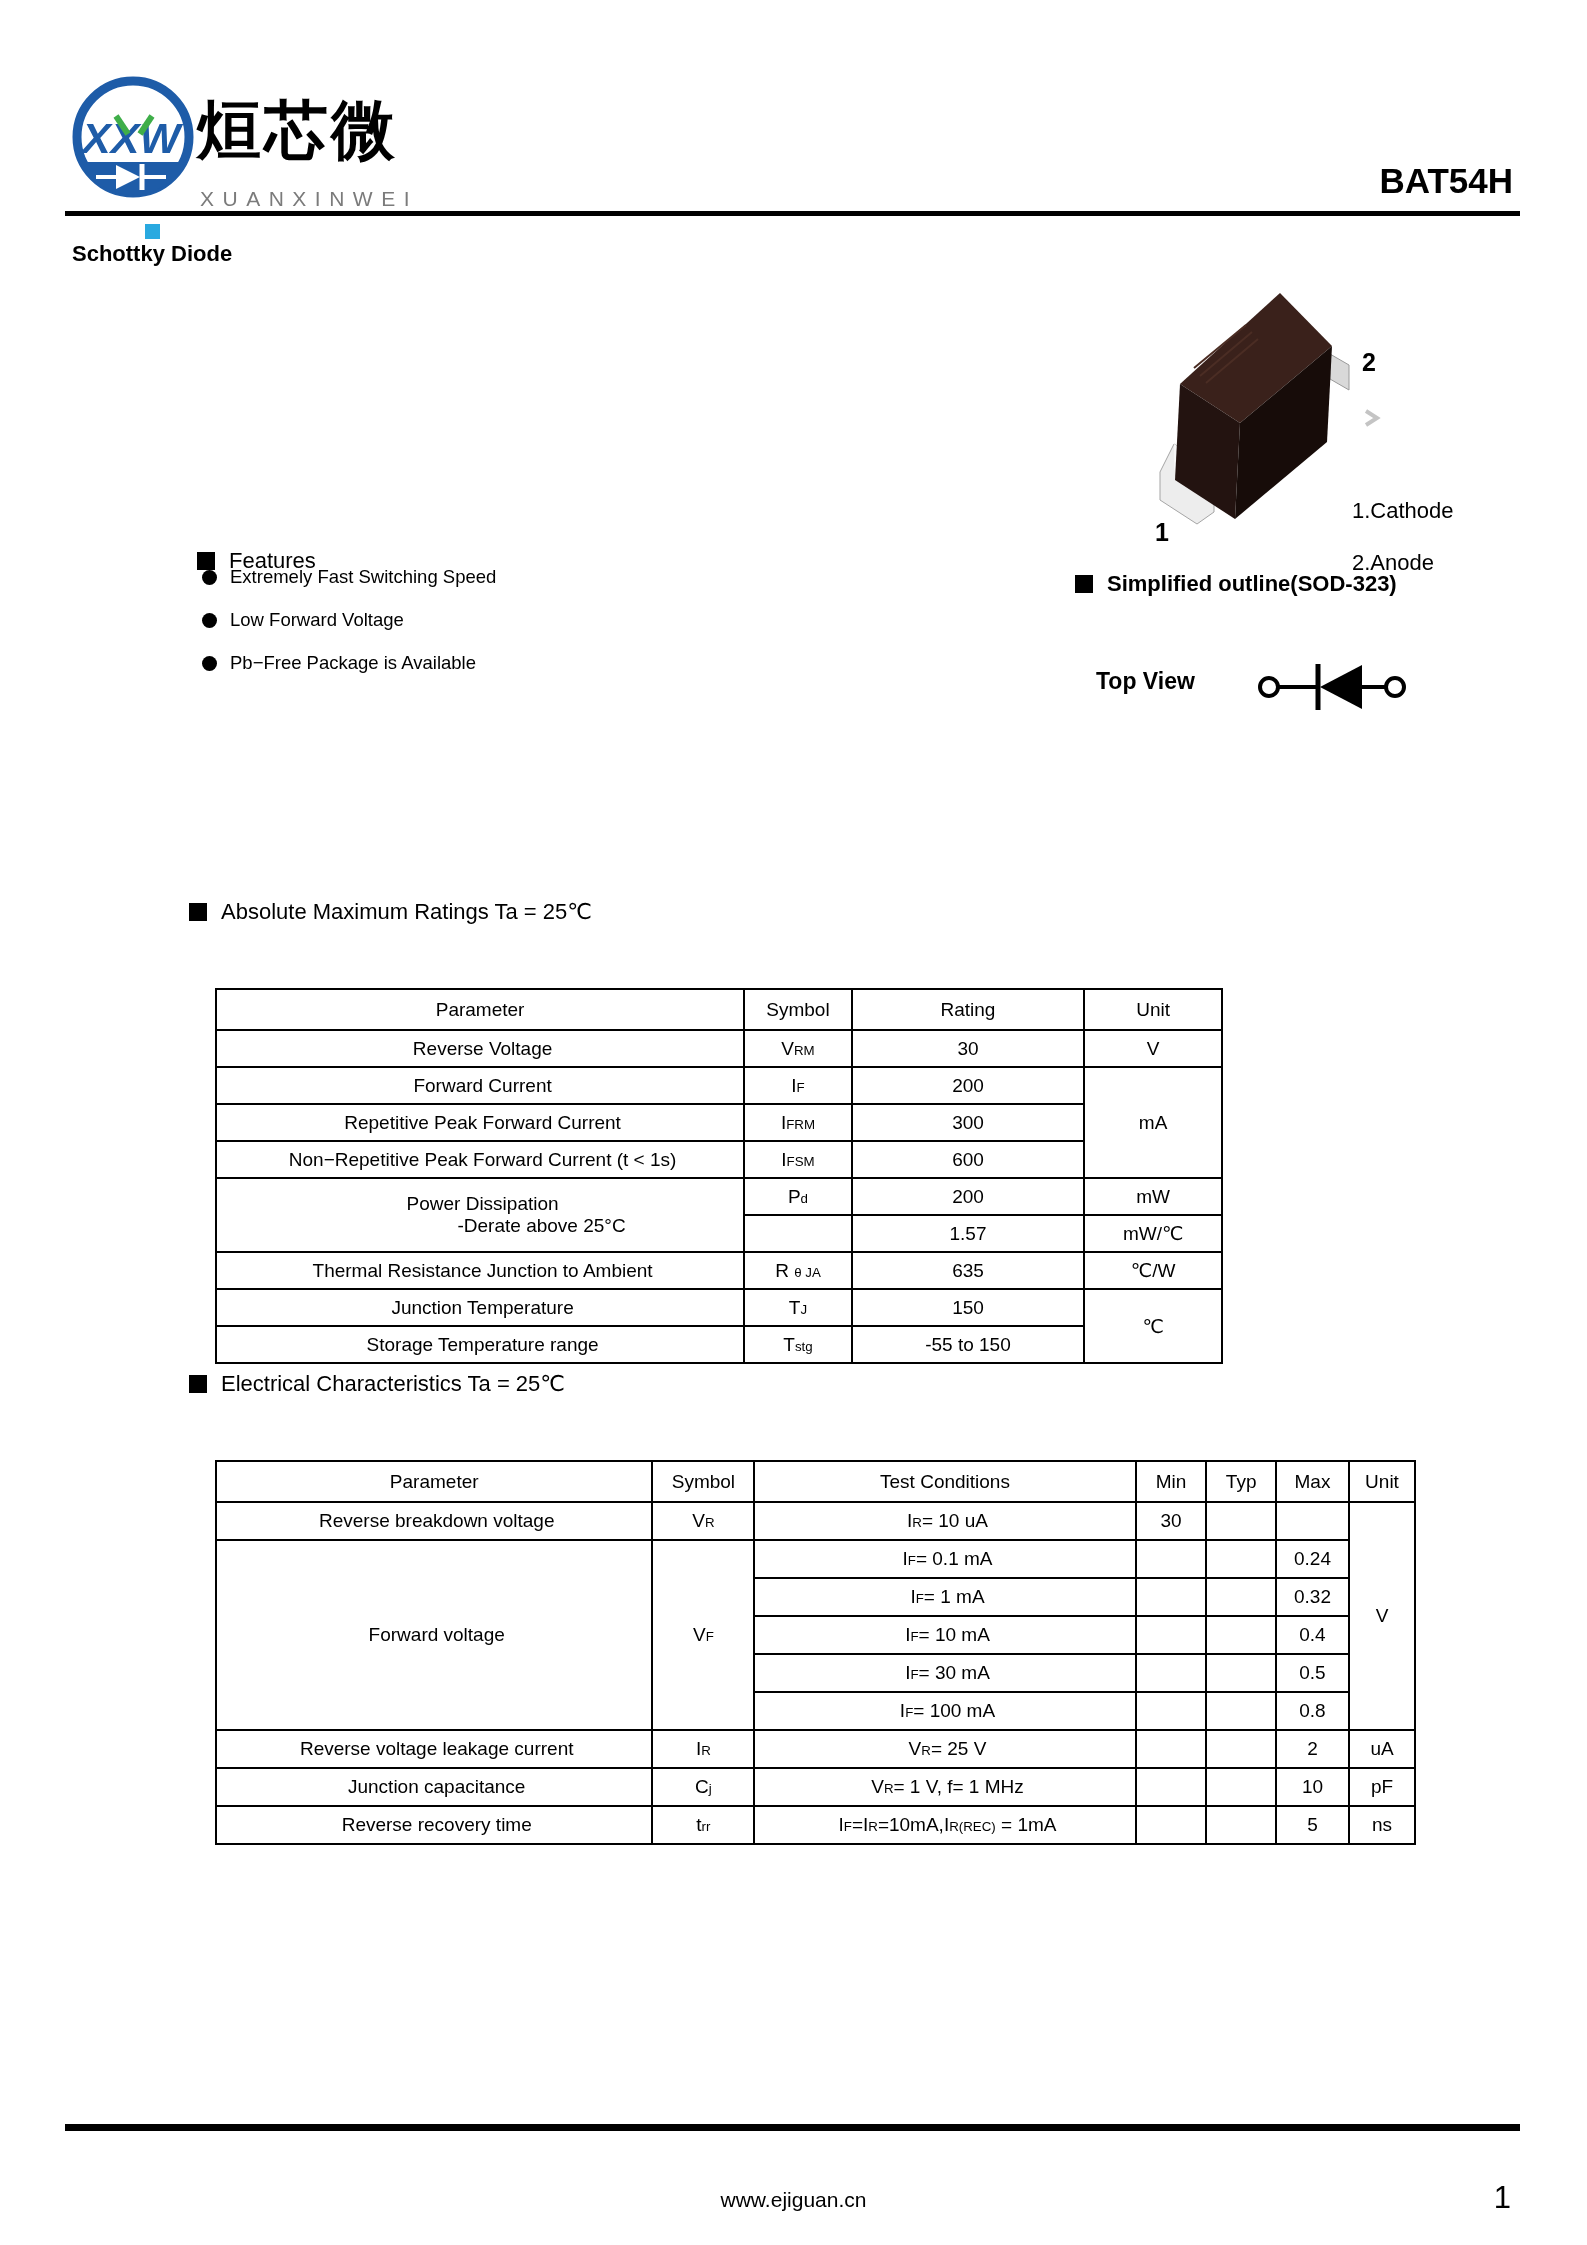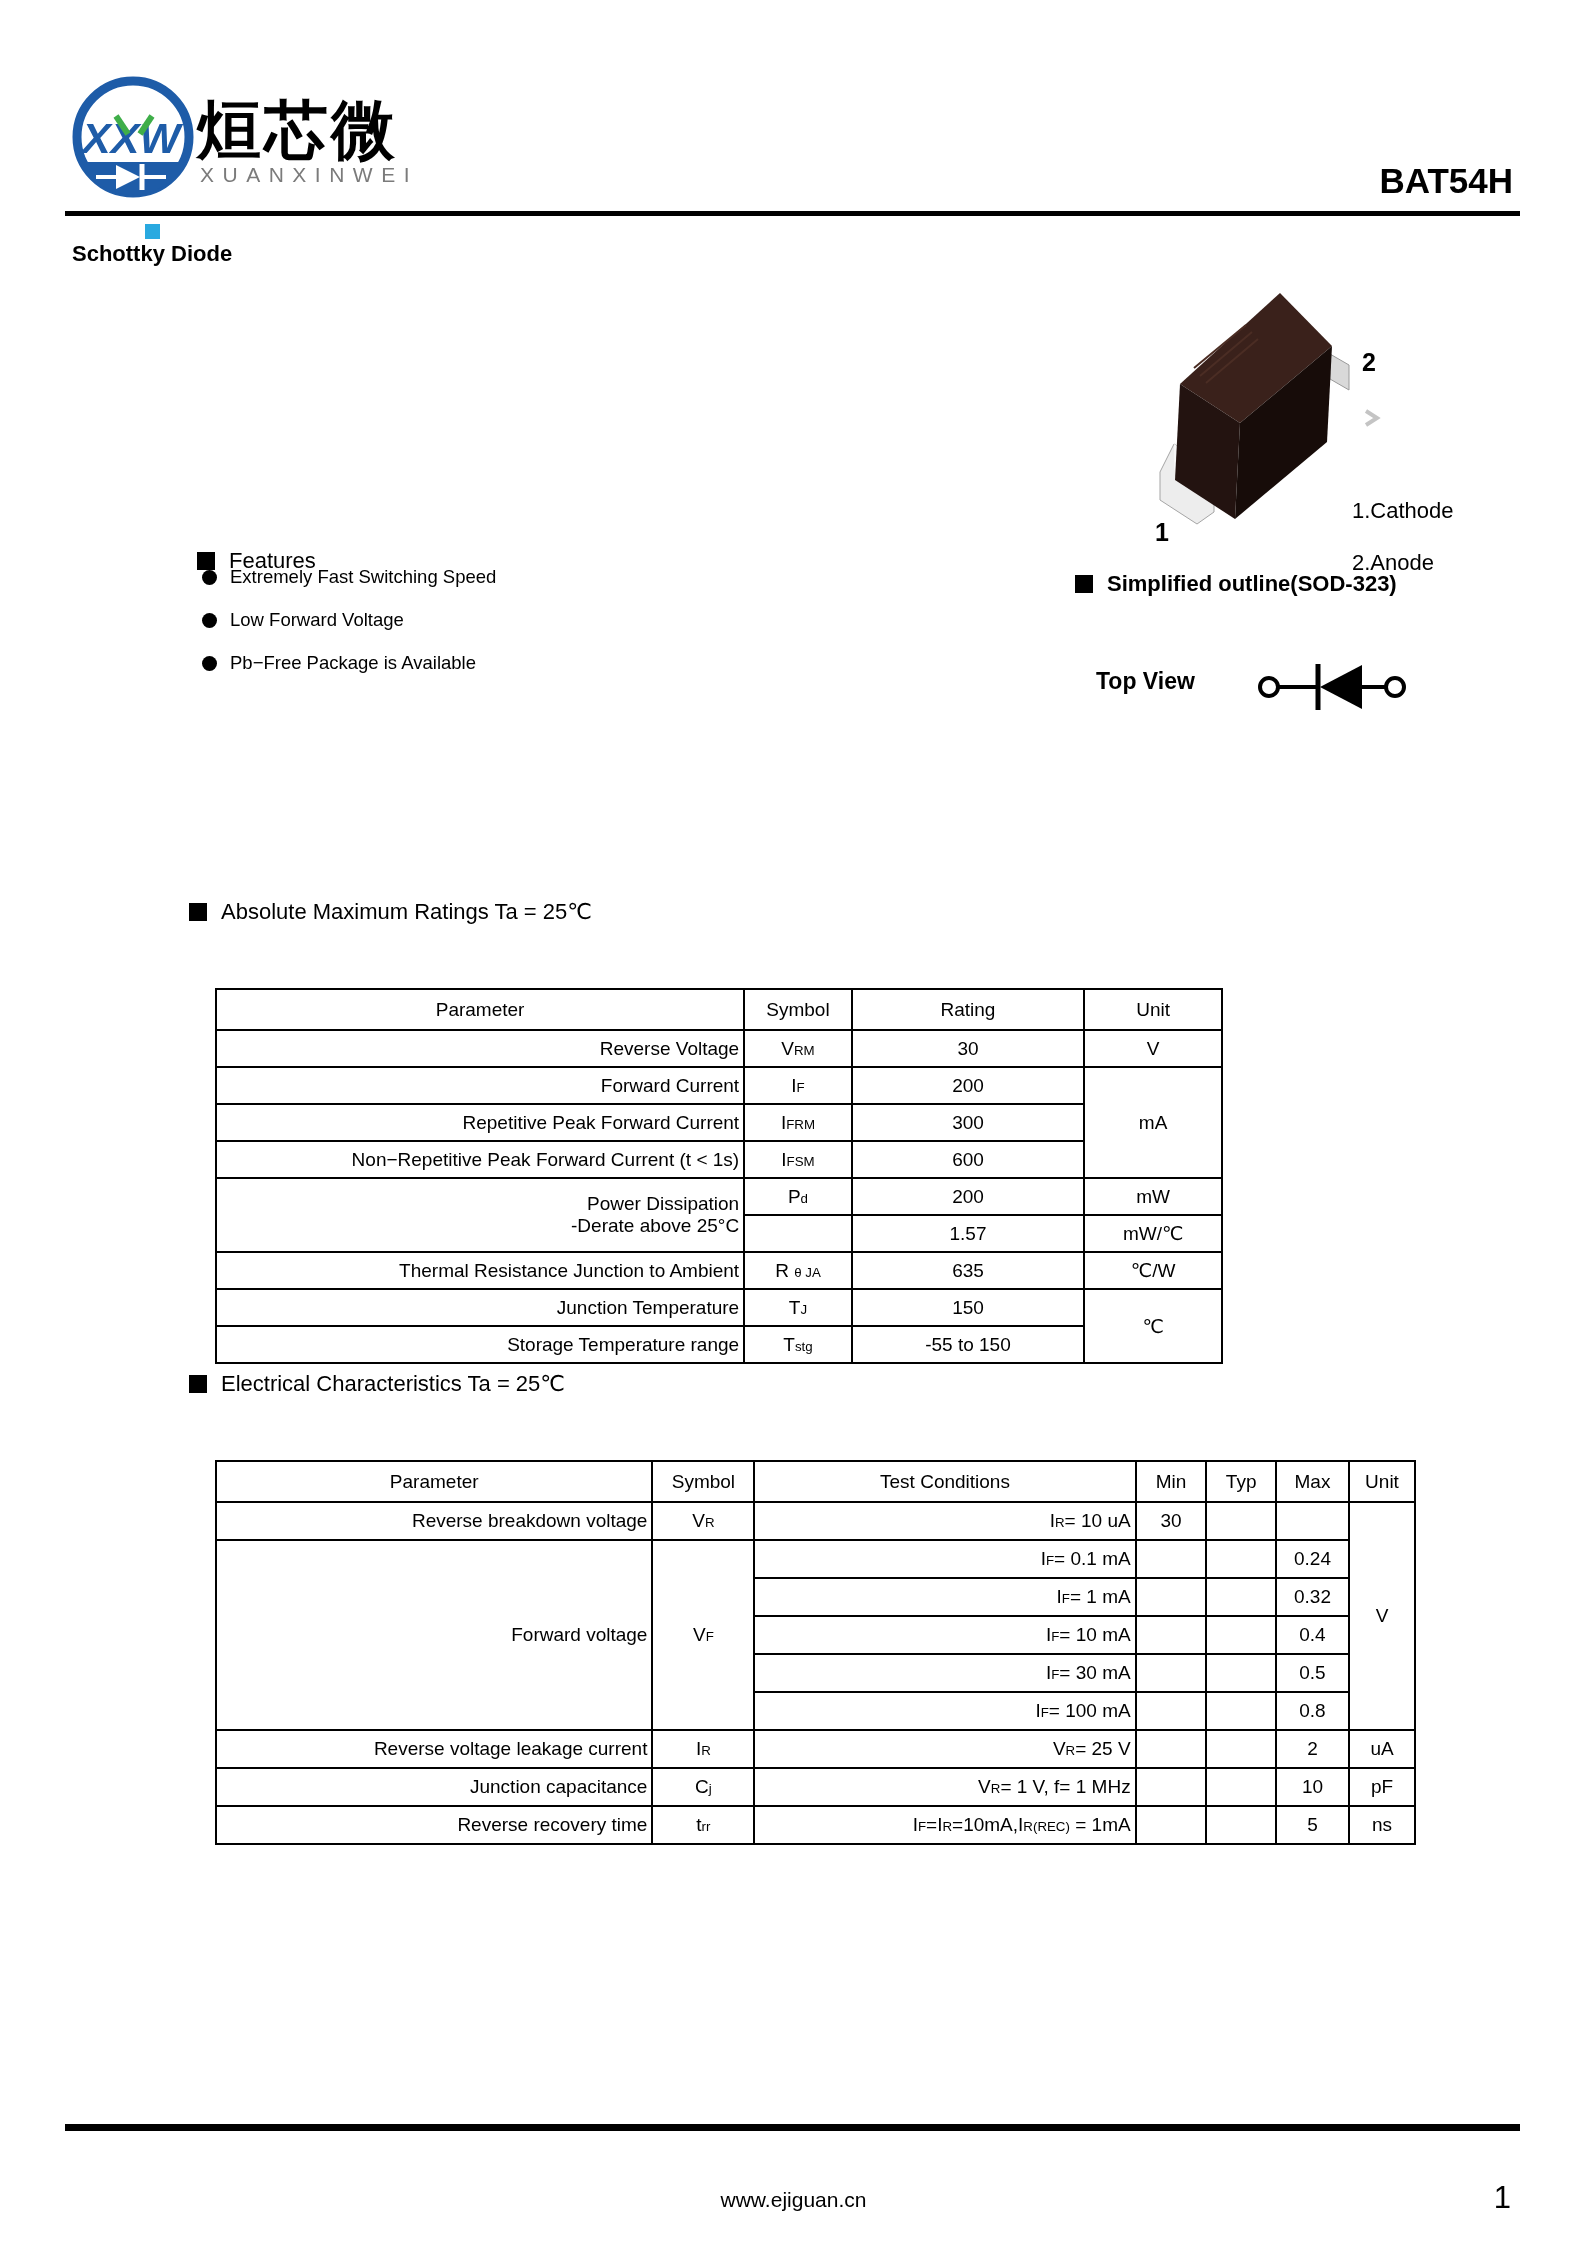--- a/index.html
+++ b/index.html
@@ -2,21 +2,21 @@
 <html><head>
 <meta charset="utf-8">
 <style>
   html,body{margin:0;padding:0;background:#fff;}
   .page{position:relative;width:1587px;height:2245px;background:#ffffff;overflow:hidden;
         font-family:"Liberation Sans","DejaVu Sans",sans-serif;color:#000;text-decoration:underline;}
 
   
   .logo-mark{position:absolute;left:66px;top:74px;}
   .logo-cn{position:absolute;left:197px;top:98px;font-size:64px;font-weight:bold;letter-spacing:3px;line-height:1;}
-  .logo-en{position:absolute;left:200px;top:164px;font-size:21px;color:#7b7b7b;letter-spacing:8.5px;line-height:1;}
+  .logo-en{position:absolute;left:200px;top:188px;font-size:21px;color:#7b7b7b;letter-spacing:8.5px;line-height:1;}
   .part-number{position:absolute;right:74px;top:163px;font-size:35px;font-weight:bold;line-height:1;}
   .top-rule{position:absolute;left:65px;top:211px;width:1455px;height:5px;background:#000;}
   .subtitle{position:absolute;left:72px;top:224px;display:flex;align-items:center;gap:2px;
             font-size:22px;font-weight:bold;flex-direction:column;}
   .sq-blue{width:15px;height:15px;background:#29A9E0;flex:0 0 auto;}
   .sq-black{width:18px;height:18px;background:#000;flex:0 0 auto;}
 
   
   .sect{position:absolute;display:flex;align-items:center;gap:14px;font-size:22px;line-height:1.1;}
   .sect.bold{font-weight:bold;}
@@ -36,21 +36,21 @@
   .gray-arrow{position:absolute;left:1363px;top:408px;}
   .topview-label{position:absolute;left:1096px;top:668px;font-size:23px;font-weight:bold;}
   .topview-sym{position:absolute;left:1252px;top:656px;}
 
   
   table{border-collapse:collapse;table-layout:fixed;background:#fff;margin-top:40px;}
   th,td{border:2px solid #000;font-weight:normal;font-size:19px;padding:0 4px;
         text-align:center;vertical-align:middle;overflow:hidden;}
   th{height:39px;}
   td{height:35px;}
-  td.left{text-align:right;padding-left:9px;}
+  td.left{text-align:center;padding-left:9px;}
   .tbl-amr{position:absolute;left:215px;top:948px;width:1008px;}
   .tbl-el{position:absolute;left:215px;top:1420px;width:1201px;}
   .tbl-el td{height:36px;}
   .indent{padding-left:118px;}
   .sub{font-size:70%;}
 
   
   .footer-rule{position:absolute;left:65px;top:2124px;width:1455px;height:7px;background:#000;}
   .footer-site{position:absolute;left:0;right:0;top:2188px;text-align:center;font-size:21px;}
   .footer-page{position:absolute;right:76px;top:2180px;font-size:31px;}

